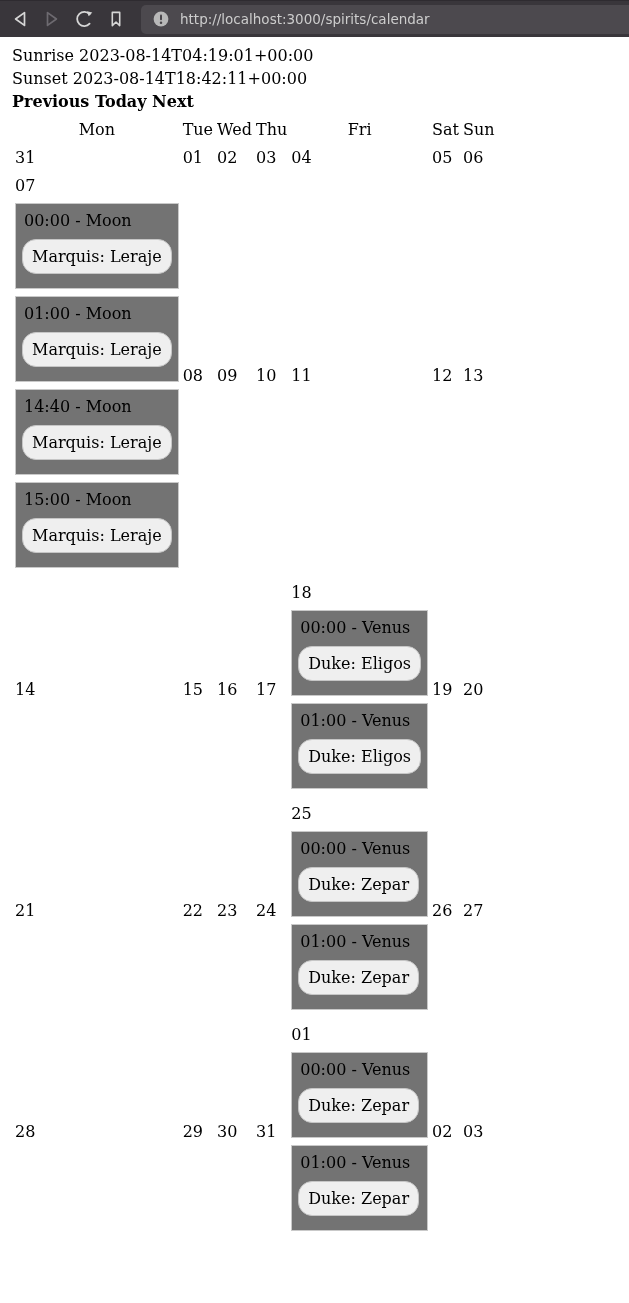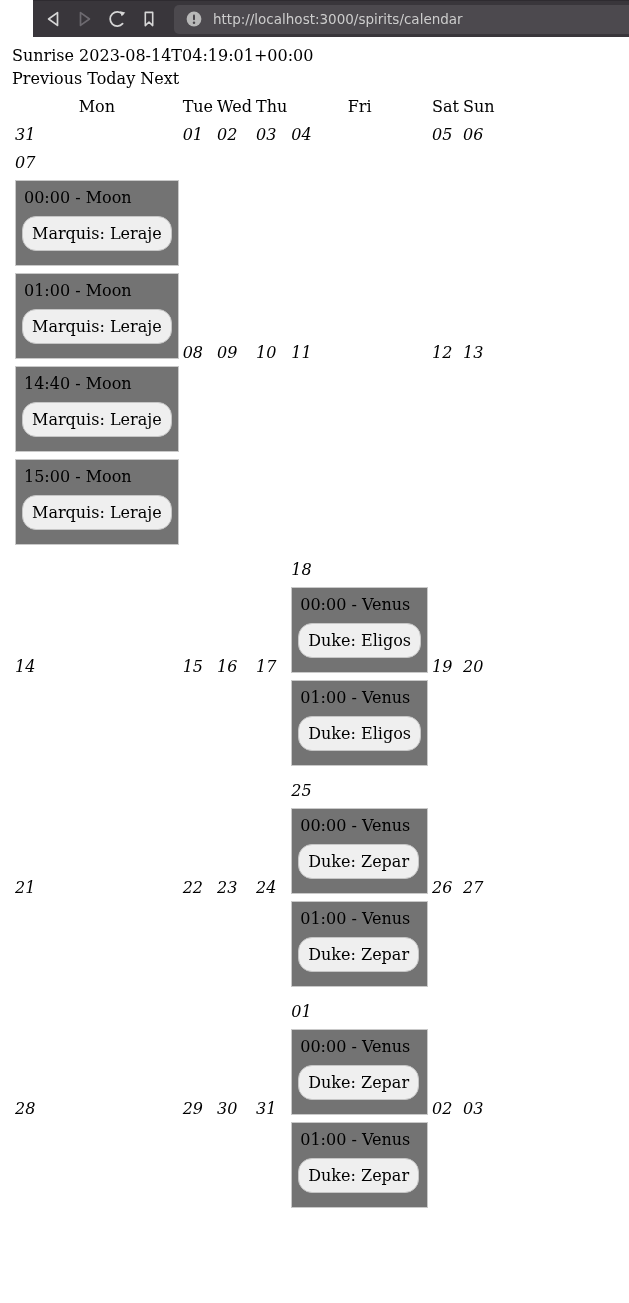--- a/index.html
+++ b/index.html
@@ -21,55 +21,54 @@
     font-family:"DejaVu Serif", serif;
     font-size:16px;color:#000;
   }
 
   
   .chrome{
     height:37px;background:var(--chrome-background);
     display:flex;align-items:center;
     padding-left:10px;
     border-top:1px solid #2e2b30;
-    margin-left:33px;
   }
   .nav-icon{width:20px;height:20px;flex:0 0 auto;margin-right:12px;cursor:pointer;}
   .url-bar{
     flex:1;height:29px;margin-left:3px;
     background:var(--url-bar-background);
     border-radius:5px 0 0 5px;
     display:flex;align-items:center;
     padding-left:11px;cursor:text;min-width:0;
   }
   .info-badge{width:18px;height:18px;flex:0 0 auto;margin-right:10px;cursor:pointer;}
   .url-text{
     font-family:"DejaVu Sans", sans-serif;
     font-size:13.5px;color:var(--url-text-color);
     white-space:nowrap;overflow:hidden;
   }
 
   
   .page{padding:7px 4px 4px 12px;}
   .info-line{line-height:23px;white-space:nowrap;}
-  .nav-line{line-height:23px;}
+  .nav-line{line-height:23px;font-weight:bold;}
   .nav-link{cursor:pointer;}
 
   table.calendar{
     border-collapse:separate;border-spacing:2px;
     margin-top:2px;
   }
   table.calendar th{
     font-weight:normal;text-align:center;
     padding:3px 1px;line-height:20px;white-space:nowrap;
   }
   table.calendar td{
     padding:3px 1px;vertical-align:middle;text-align:left;
   }
-  .day-num{line-height:20px;font-style:italic;}
+  .day-num{line-height:20px;}
 
   .event-card{
     border:1px solid var(--card-border);
     background:#737373;
     padding:7px 6px 14px 6px;
     margin:7px 0;
   }
   .event-time{line-height:19px;white-space:nowrap;padding-left:2px;}
   .spirit-button{
     display:inline-block;
@@ -104,20 +103,21 @@
       <circle cx="9" cy="9" r="7.4" fill="#b8b8b8"></circle>
       <rect x="8" y="4.4" width="2" height="5.8" rx="1" fill="#48454a"></rect>
       <circle cx="9" cy="12.8" r="1.25" fill="#48454a"></circle>
     </svg>
     <span class="url-text">http://localhost:3000/spirits/calendar</span>
   </div>
 </div>
 
 <div class="page">
   <div class="info-line">Sunrise 2023-08-14T04:19:01+00:00</div>
+  <div class="info-line">Sunset 2023-08-14T18:42:11+00:00</div>
   <div class="nav-line"><span class="nav-link">Previous</span> <span class="nav-link">Today</span> <span class="nav-link">Next</span></div>
 
   <table class="calendar">
     <thead>
       <tr>
           <th>Mon</th>
           <th>Tue</th>
           <th>Wed</th>
           <th>Thu</th>
           <th>Fri</th>

